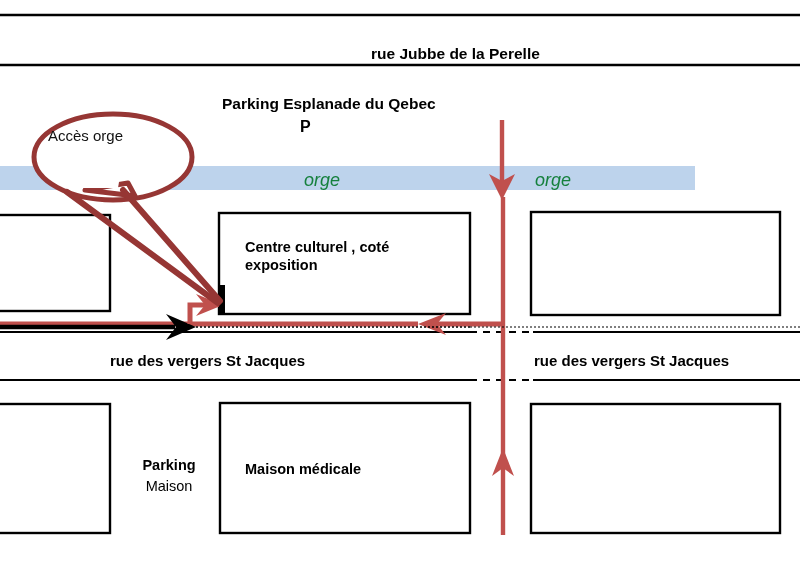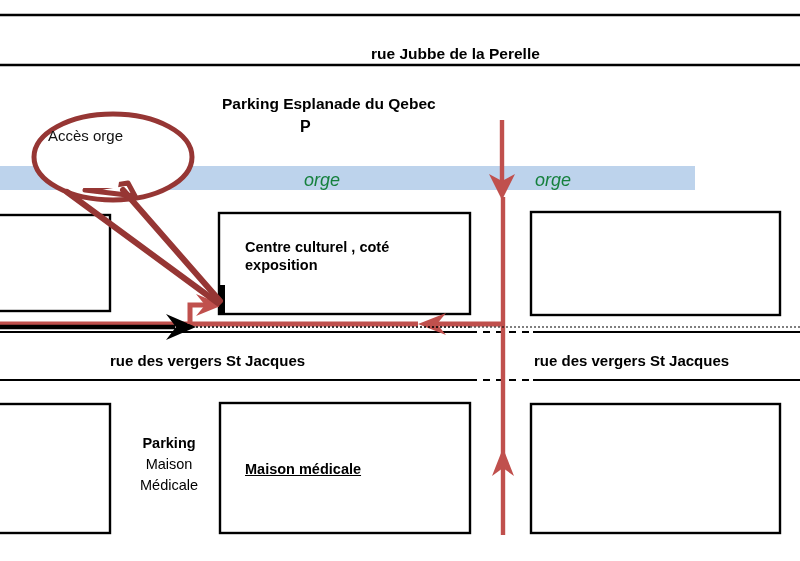--- a/index.html
+++ b/index.html
@@ -65,20 +65,21 @@
   }
   .callout-text {
     font-size: 15px;
     color: #111111;
     line-height: 1.5;
   }
   .parking-stack {
     text-align: center;
     font-size: 14.5px;
     line-height: 1.45;
+    margin-top: 22px;
   }
   .parking-stack .l0 { font-weight: bold; }
 </style>
 </head>
 <body>
 
 <div id="map-canvas">
 
   <svg class="layer" viewBox="0 0 800 561" width="800" height="561" xmlns="http://www.w3.org/2000/svg">
 
@@ -162,19 +163,18 @@
 
     <div class="label bldg-label" style="left:245px; top:238px; width:200px; white-space:normal;">Centre culturel , coté exposition</div>
 
 
     <div class="label street-label" style="left:110px; top:352px;">rue des vergers St Jacques</div>
     <div class="label street-label" style="left:534px; top:352px;">rue des vergers St Jacques</div>
 
     <div class="label parking-stack" style="left:124px; top:433px; width:90px;">
       <div class="l0">Parking</div>
       <div>Maison</div>
-      <div>Médicale</div>
     </div>
 
-    <div class="label bldg-label" style="left:245px; top:460px; width:200px;text-decoration:underline;">Maison médicale</div>
+    <div class="label bldg-label" style="left:245px; top:460px; width:200px;">Maison médicale</div>
   </div>
 
 </div>
 
 </body></html>

